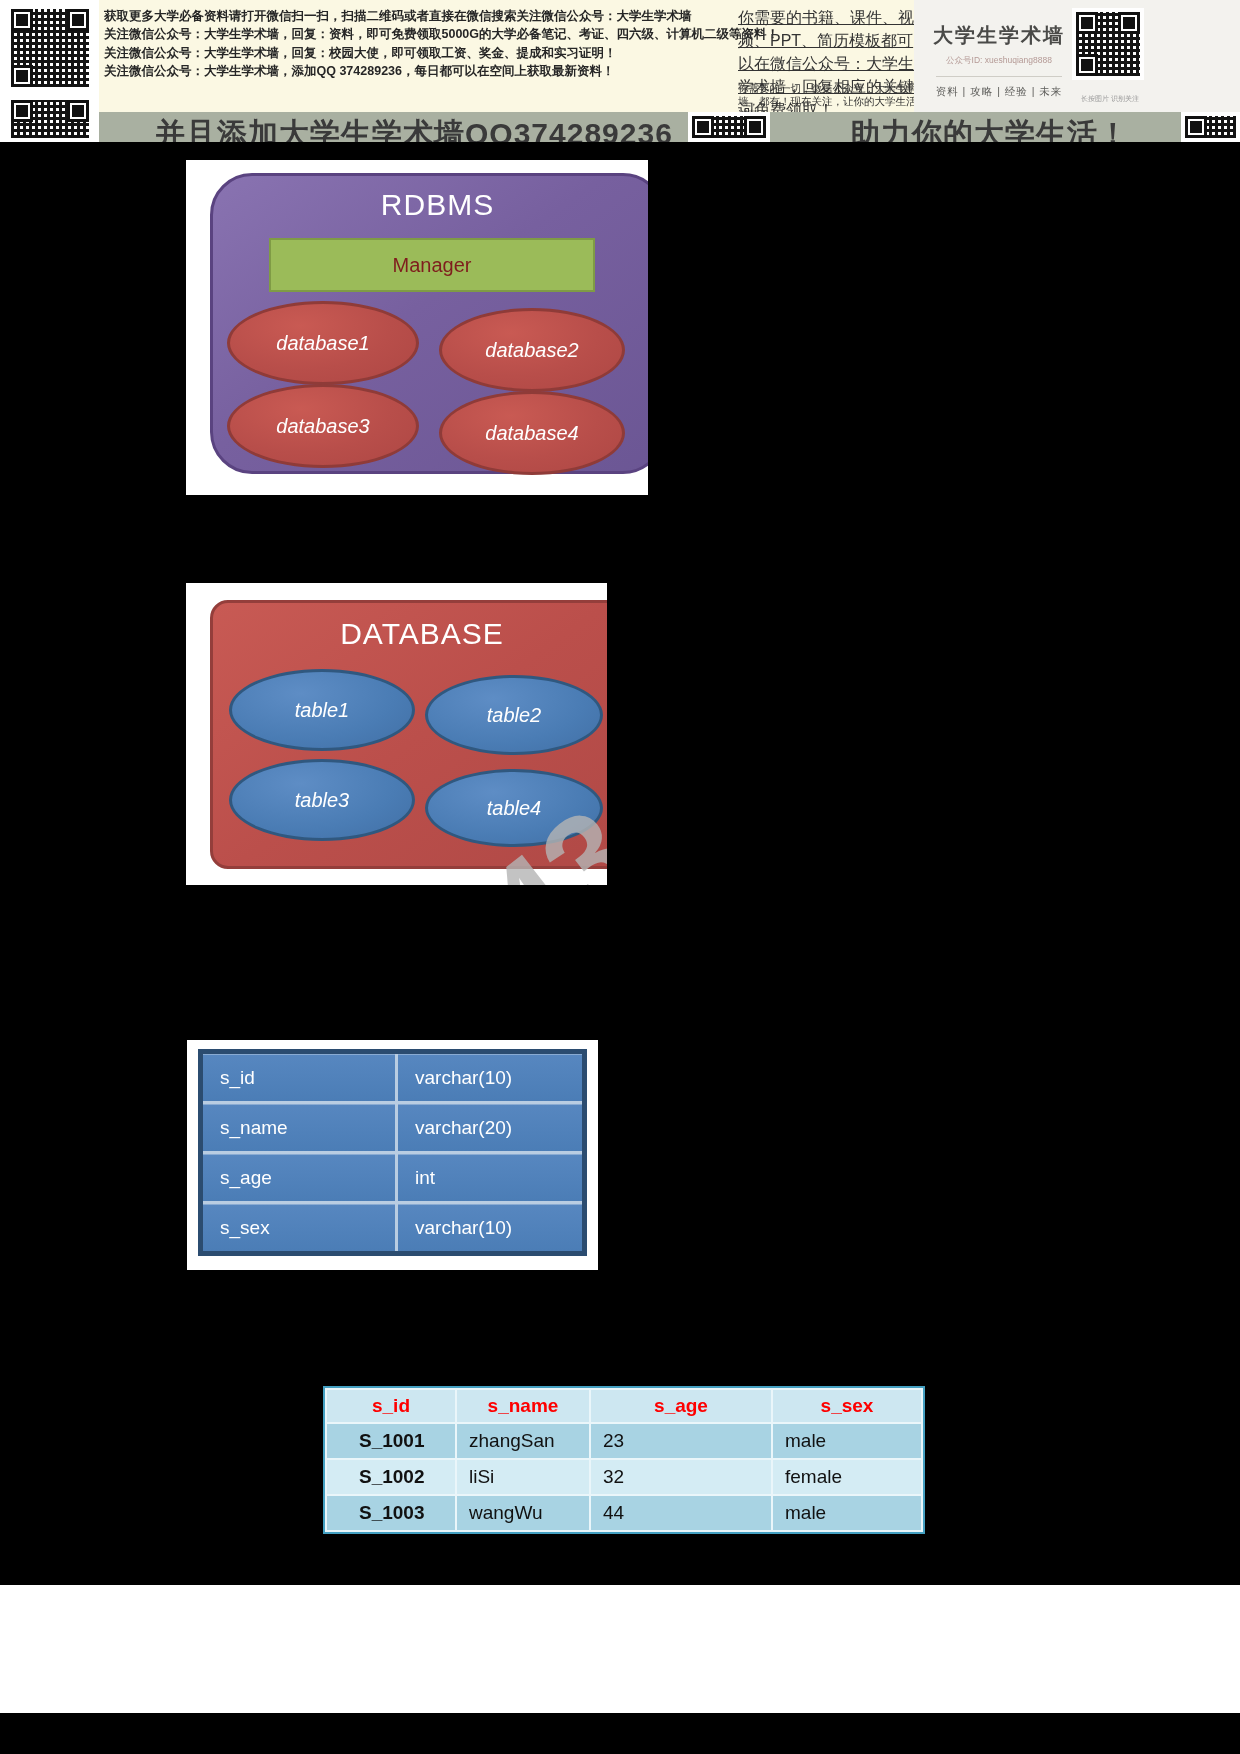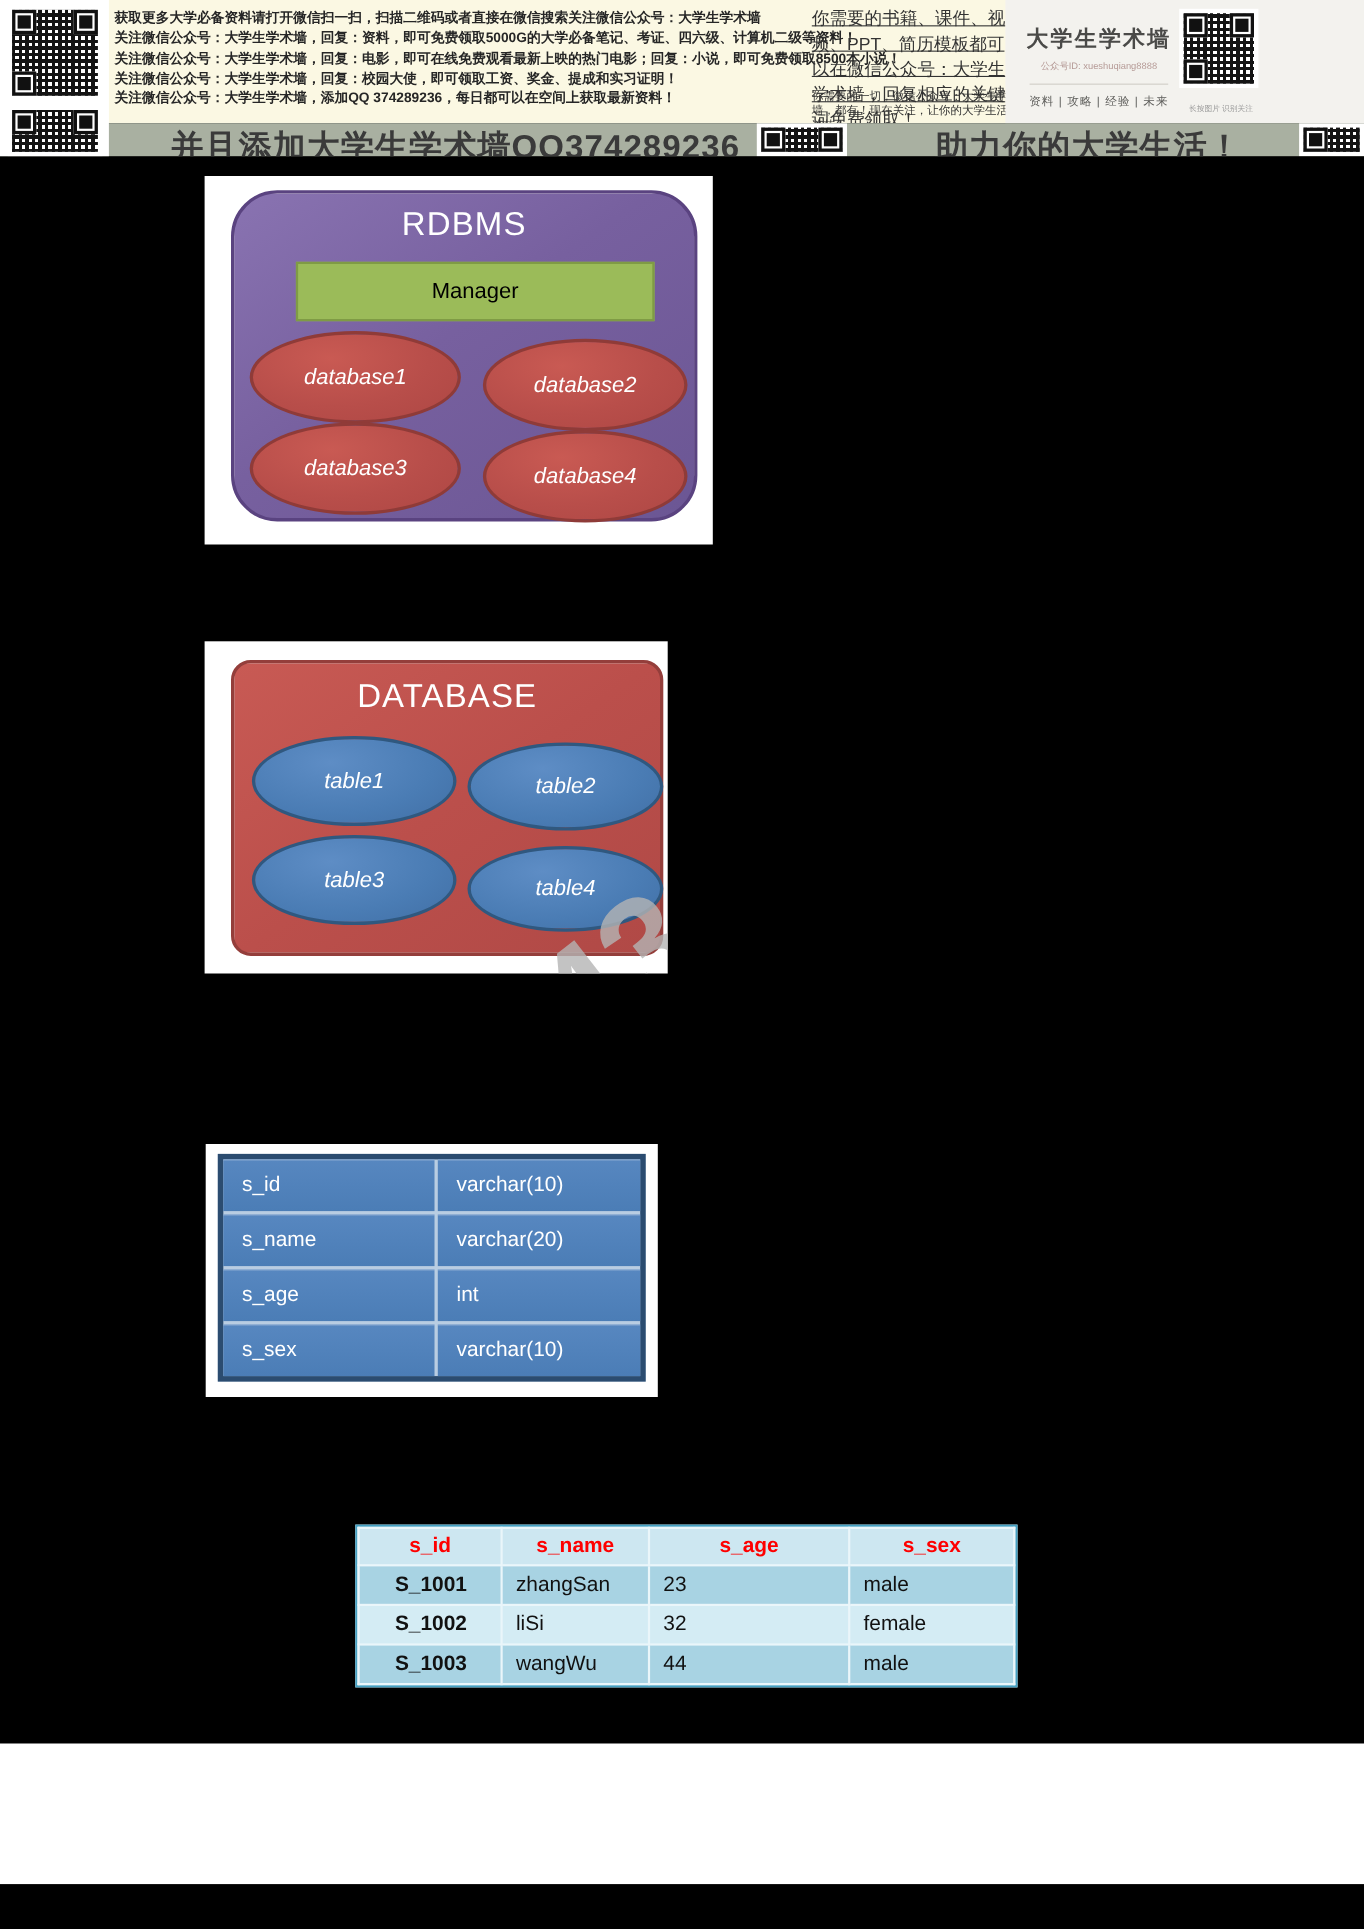--- a/index.html
+++ b/index.html
@@ -35,29 +35,29 @@
   .strip{left:0;top:112px;width:1240px;height:30px;background:#a9b0a1;overflow:hidden;z-index:5;}
   .strip-text{position:absolute;top:2px;font-size:30px;font-weight:700;color:#3a3a3a;
               letter-spacing:1px;white-space:nowrap;}
 
   
   .figure{background:#fff;overflow:hidden;}
   .fig-rdbms{left:186px;top:160px;width:462px;height:335px;}
   .fig-database{left:186px;top:583px;width:421px;height:302px;}
   .fig-schema{left:187px;top:1040px;width:411px;height:230px;}
 
-  .rounded-box{position:absolute;border-radius:42px;}
+  .rounded-box{position:absolute;border-radius:42px;padding-left:31px;}
   .purple-box{left:24px;top:13px;width:418px;height:295px;border:3px solid #5a4380;
       background:linear-gradient(145deg,#8973b1 0%,#77609f 45%,#6b5694 100%);}
   .red-box{left:24px;top:17px;width:387px;height:263px;border-radius:18px;border:3px solid #943e3b;
       background:linear-gradient(145deg,#c85a54 0%,#bb4f4b 50%,#b04946 100%);}
   .fig-title{position:absolute;left:0;right:0;text-align:center;color:#fff;font-size:30px;
       font-weight:500;letter-spacing:1px;}
   .manager-box{position:absolute;left:56px;top:62px;width:322px;height:50px;background:#9bbb59;
-      border:2px solid #7f9b45;color:#000000;font-size:20px;display:flex;align-items:center;
+      border:2px solid #7f9b45;color:#7f1d1d;font-size:20px;display:flex;align-items:center;
       justify-content:center;}
   .ellipse{position:absolute;border-radius:50%;color:#fff;font-size:20px;display:flex;
       align-items:center;justify-content:center;font-style:italic;}
   .red-ellipse{border:3px solid #8f3b38;
       background:radial-gradient(ellipse at 38% 28%,#c95a53 0%,#b84e4a 55%,#ae4744 100%);}
   .blue-ellipse{border:3px solid #30587f;
       background:radial-gradient(ellipse at 38% 28%,#5e8dc5 0%,#4a7cb4 60%,#416fa5 100%);}
   .wm{position:absolute;right:-25px;bottom:-62px;font-size:130px;font-weight:600;color:#b5b5b5;
       opacity:.8;transform:rotate(-38deg);line-height:1;}
 
@@ -84,21 +84,20 @@
 </style>
 </head>
 <body>
 
 <div class="page">
 
   <div class="abs banner">
     <div class="abs banner-lines">
       <div>获取更多大学必备资料请打开微信扫一扫，扫描二维码或者直接在微信搜索关注微信公众号：大学生学术墙</div>
       <div>关注微信公众号：大学生学术墙，回复：资料，即可免费领取5000G的大学必备笔记、考证、四六级、计算机二级等资料！</div>
-      <div>关注微信公众号：大学生学术墙，回复：电影，即可在线免费观看最新上映的热门电影；回复：小说，即可免费领取8500本小说！</div>
       <div>关注微信公众号：大学生学术墙，回复：校园大使，即可领取工资、奖金、提成和实习证明！</div>
       <div>关注微信公众号：大学生学术墙，添加QQ 374289236，每日都可以在空间上获取最新资料！</div>
     </div>
     <div class="abs mid-note">你需要的书籍、课件、视频、PPT、简历模板都可以在微信公众号：大学生学术墙，回复相应的关键词免费领取！</div>
     <div class="abs mid-note2">你需要的一切，微信公众号：大学生学术墙，都有！现在关注，让你的大学生活不再迷茫！</div>
 
     <div class="abs card-panel">
       <div class="abs card">
         <div class="card-title">大学生学术墙</div>
         <div class="card-id">公众号ID: xueshuqiang8888</div>

